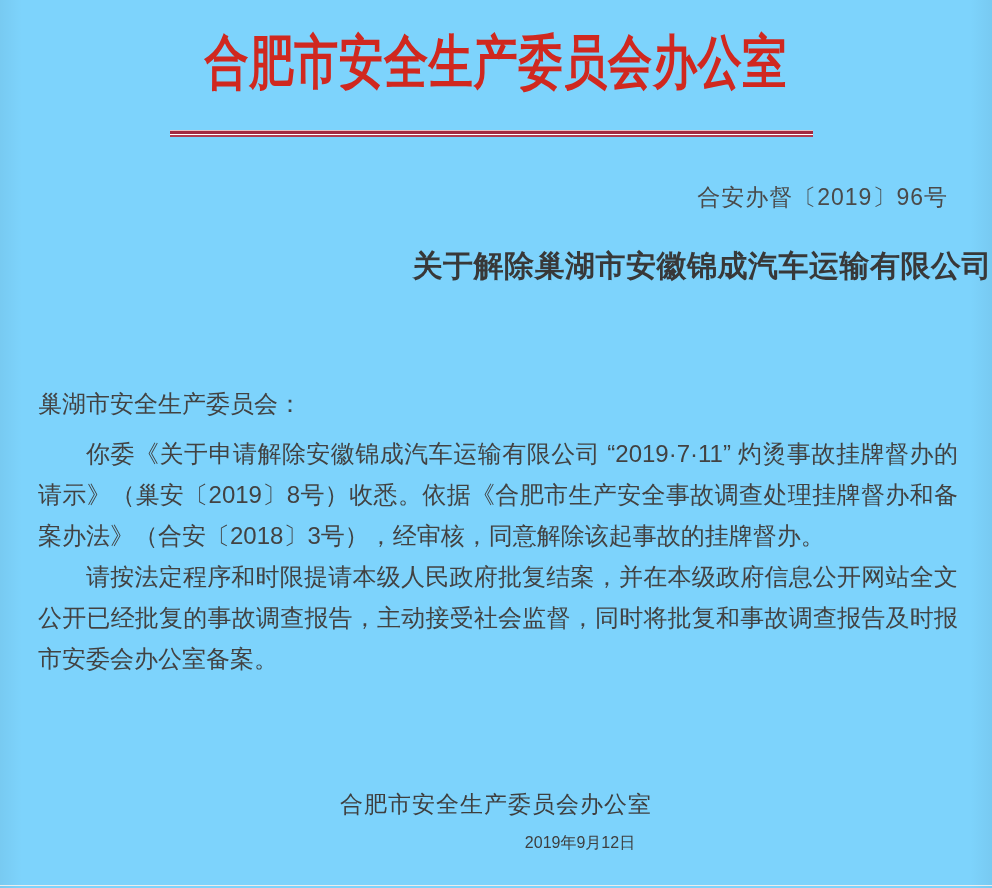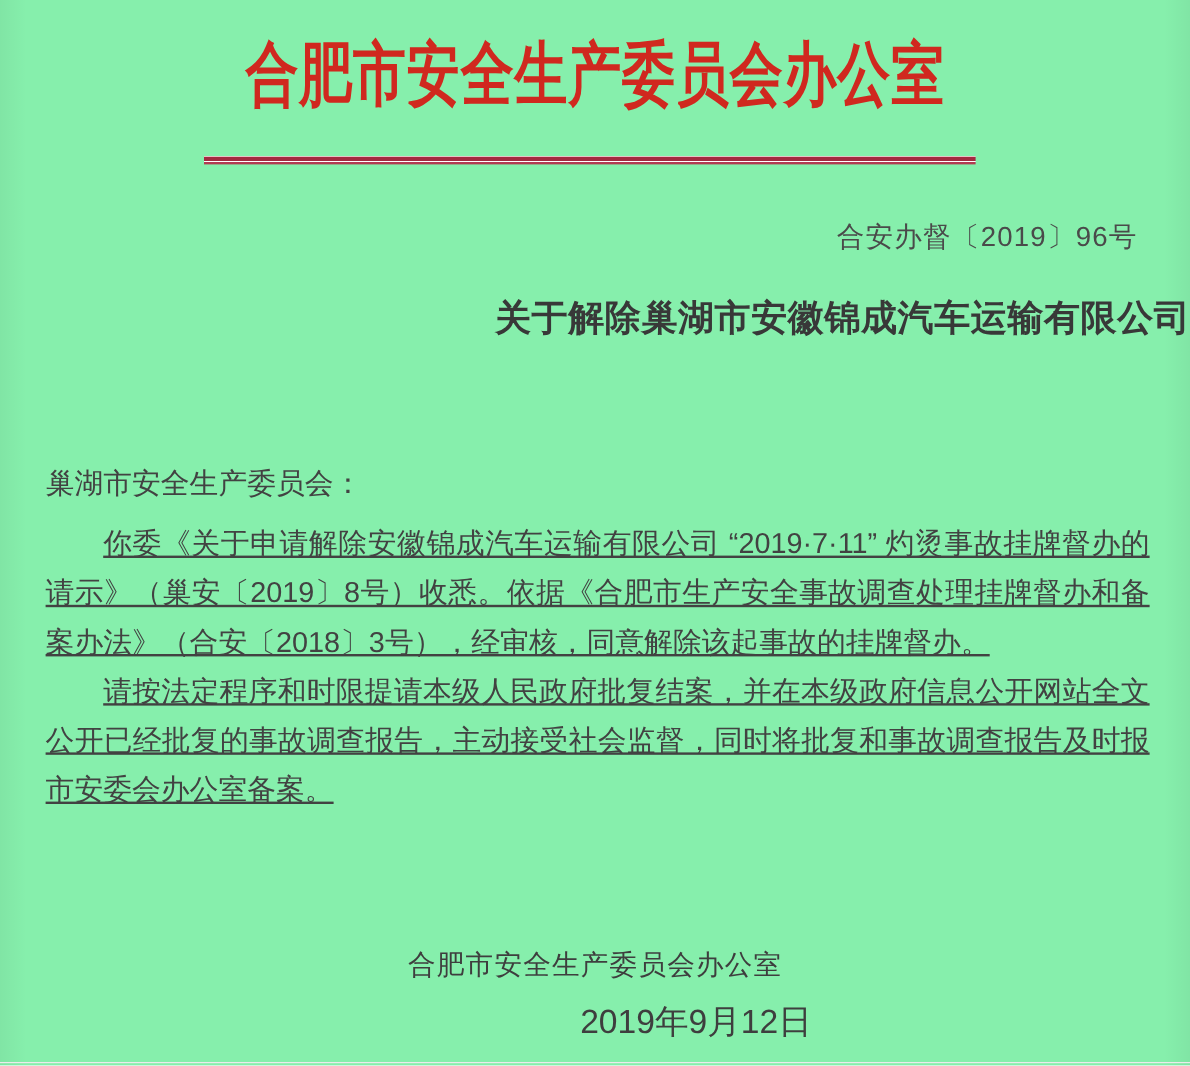--- a/index.html
+++ b/index.html
@@ -5,21 +5,21 @@
   html, body {
     margin: 0;
     padding: 0;
     background: #ffffff;
     font-family: "Liberation Sans", sans-serif;
   }
   .page {
     position: relative;
     width: 992px;
     height: 888px;
-    background: #86efac;
+    background: #7dd3fc;
     overflow: hidden;
     margin: 0 auto;
   }
   
   .edge-left {
     position: absolute; left: 0; top: 0; bottom: 0; width: 22px;
     background: linear-gradient(to right, rgba(0,0,0,0.045), rgba(0,0,0,0));
     pointer-events: none;
   }
   .edge-right {
@@ -93,39 +93,38 @@
     line-height: 41px;
     color: #424242;
     text-align: justify;
   }
   .salutation {
     margin: 0 0 9px 0;
   }
   .doc-body p.para {
     margin: 0;
     text-indent: 2em;
-    text-decoration: underline;
   }
   .signature-line {
     position: absolute;
     top: 789px;
     left: 0;
     width: 100%;
     text-align: center;
     font-size: 23px;
     color: #3e3e3e;
     letter-spacing: 1px;
   }
   .date-line {
     position: absolute;
     top: 833px;
     left: 0;
     width: 100%;
     text-align: center;
-    font-size: 28px;
+    font-size: 16px;
     color: #3e3e3e;
   }
   .date-line span {
     position: relative;
     left: 84px;
     display: inline-block;
   }
 </style>
 </head>
 <body>

